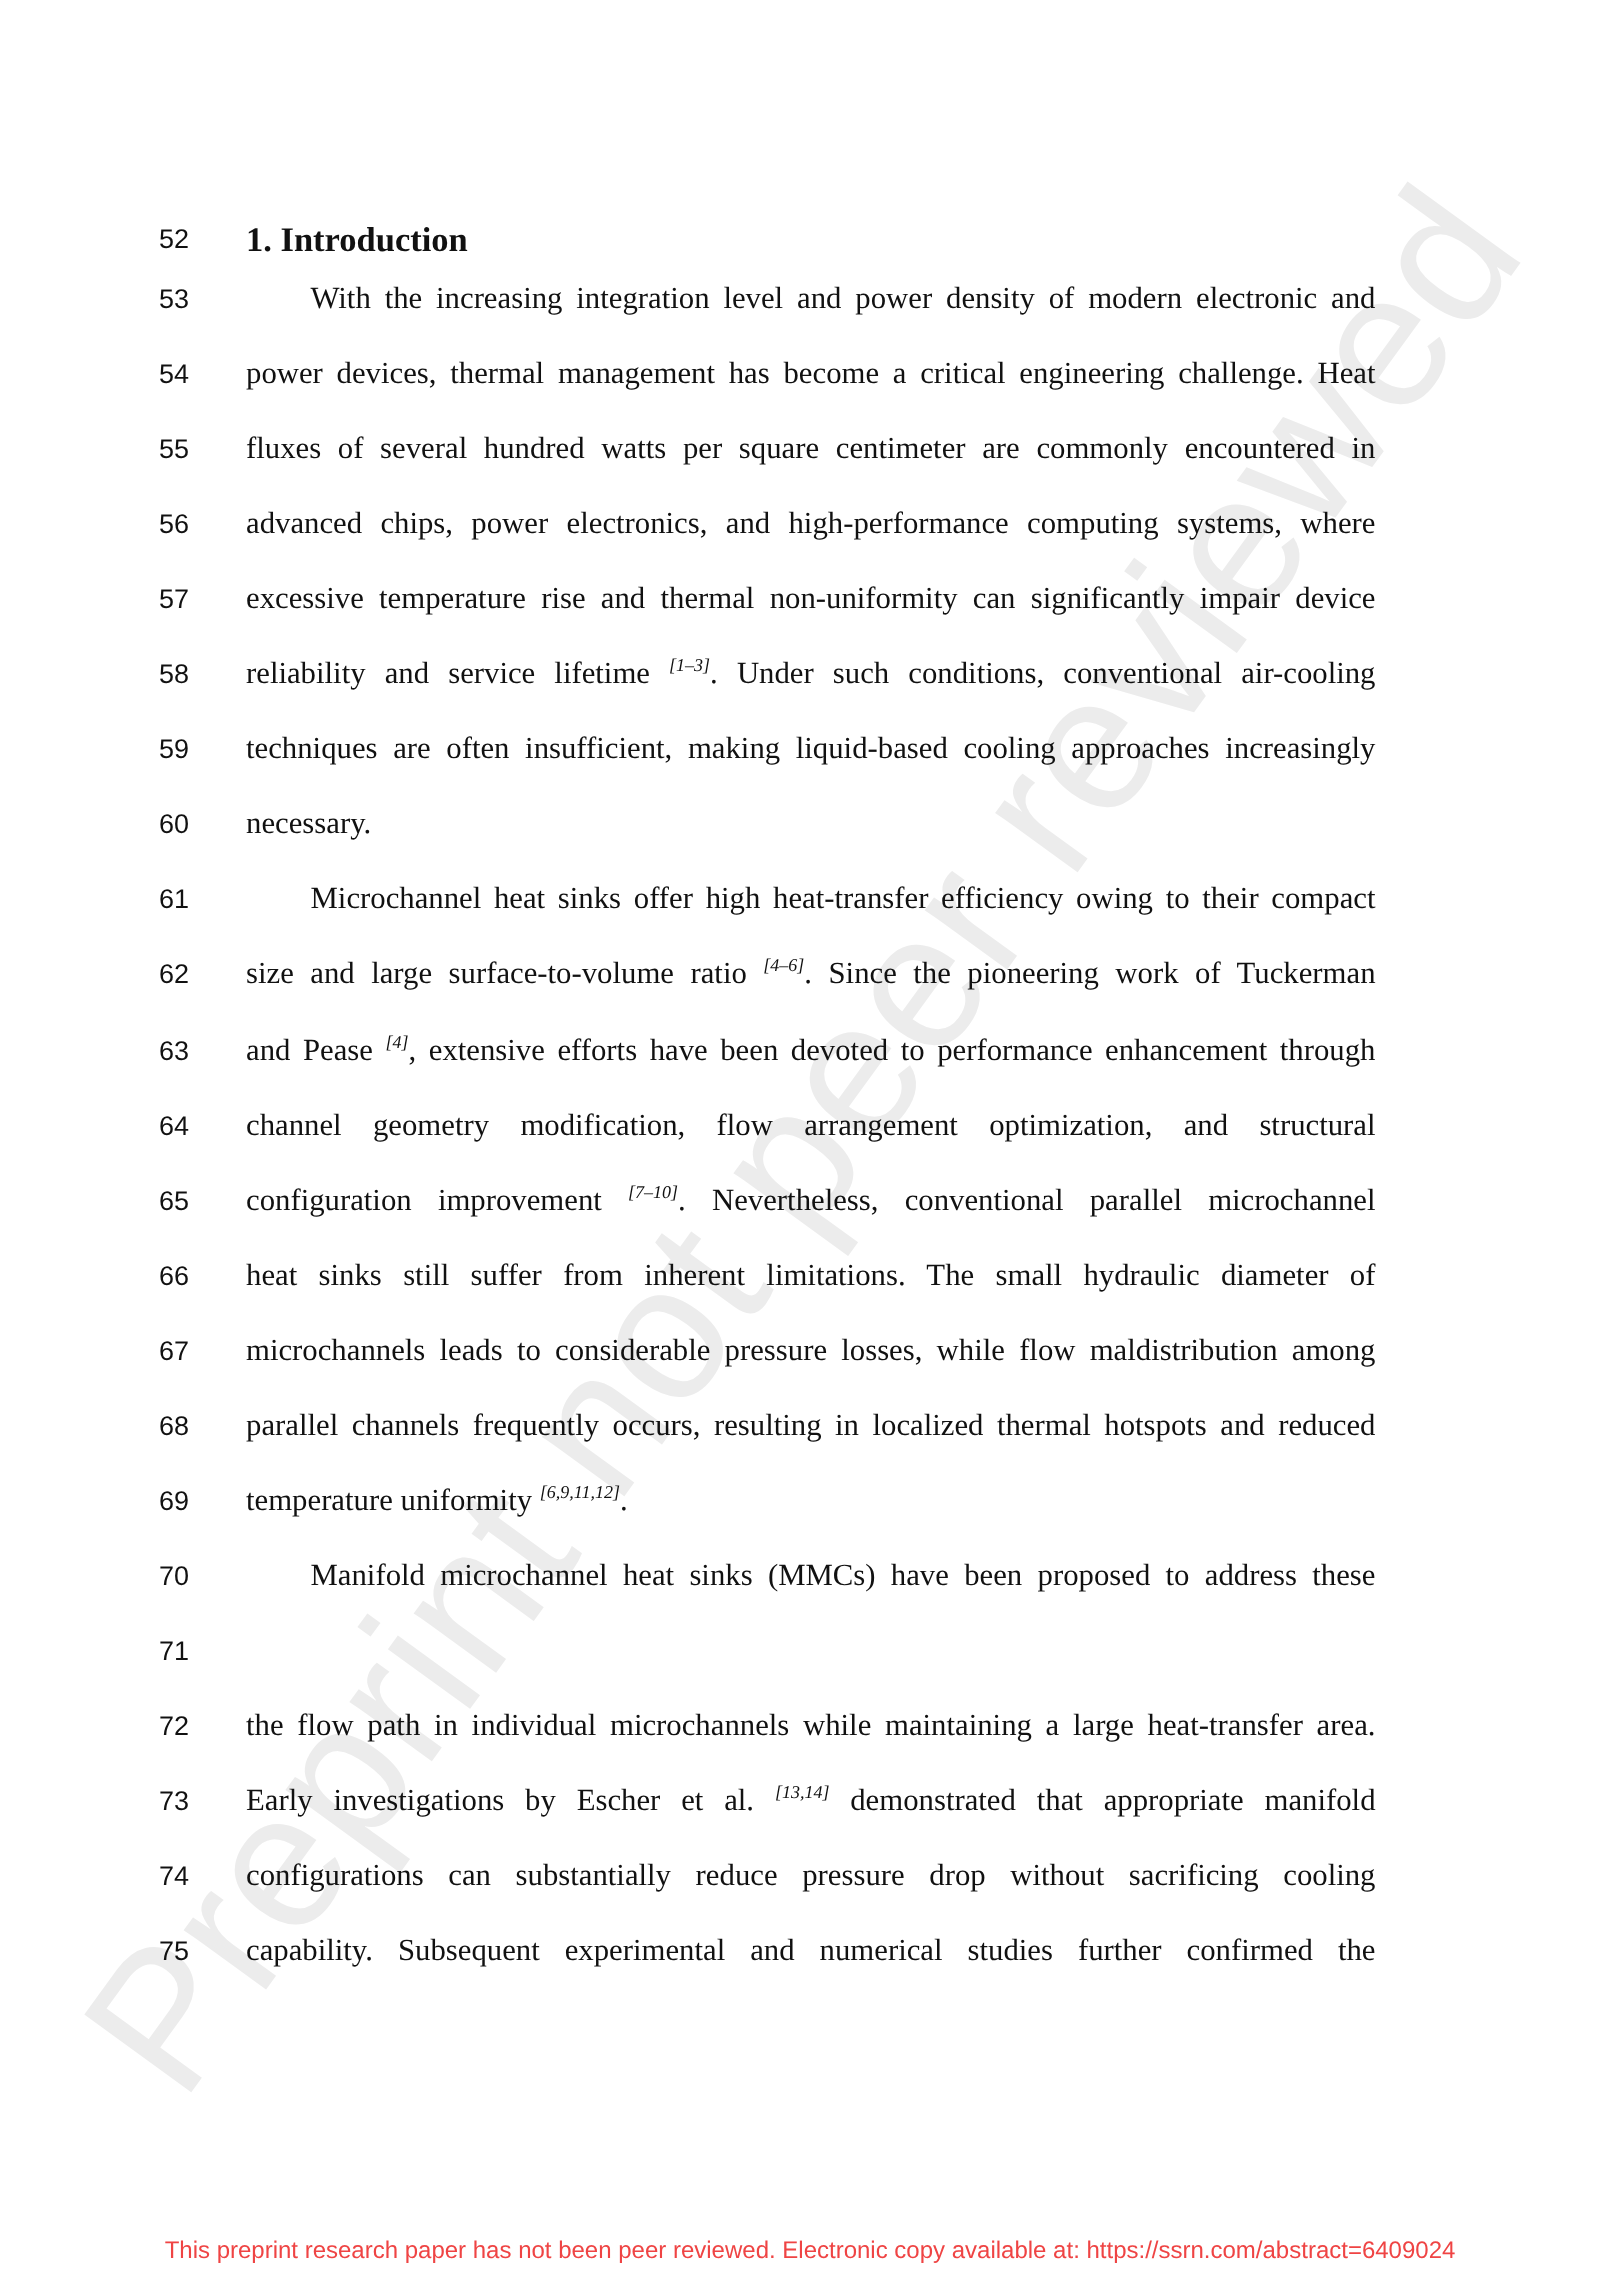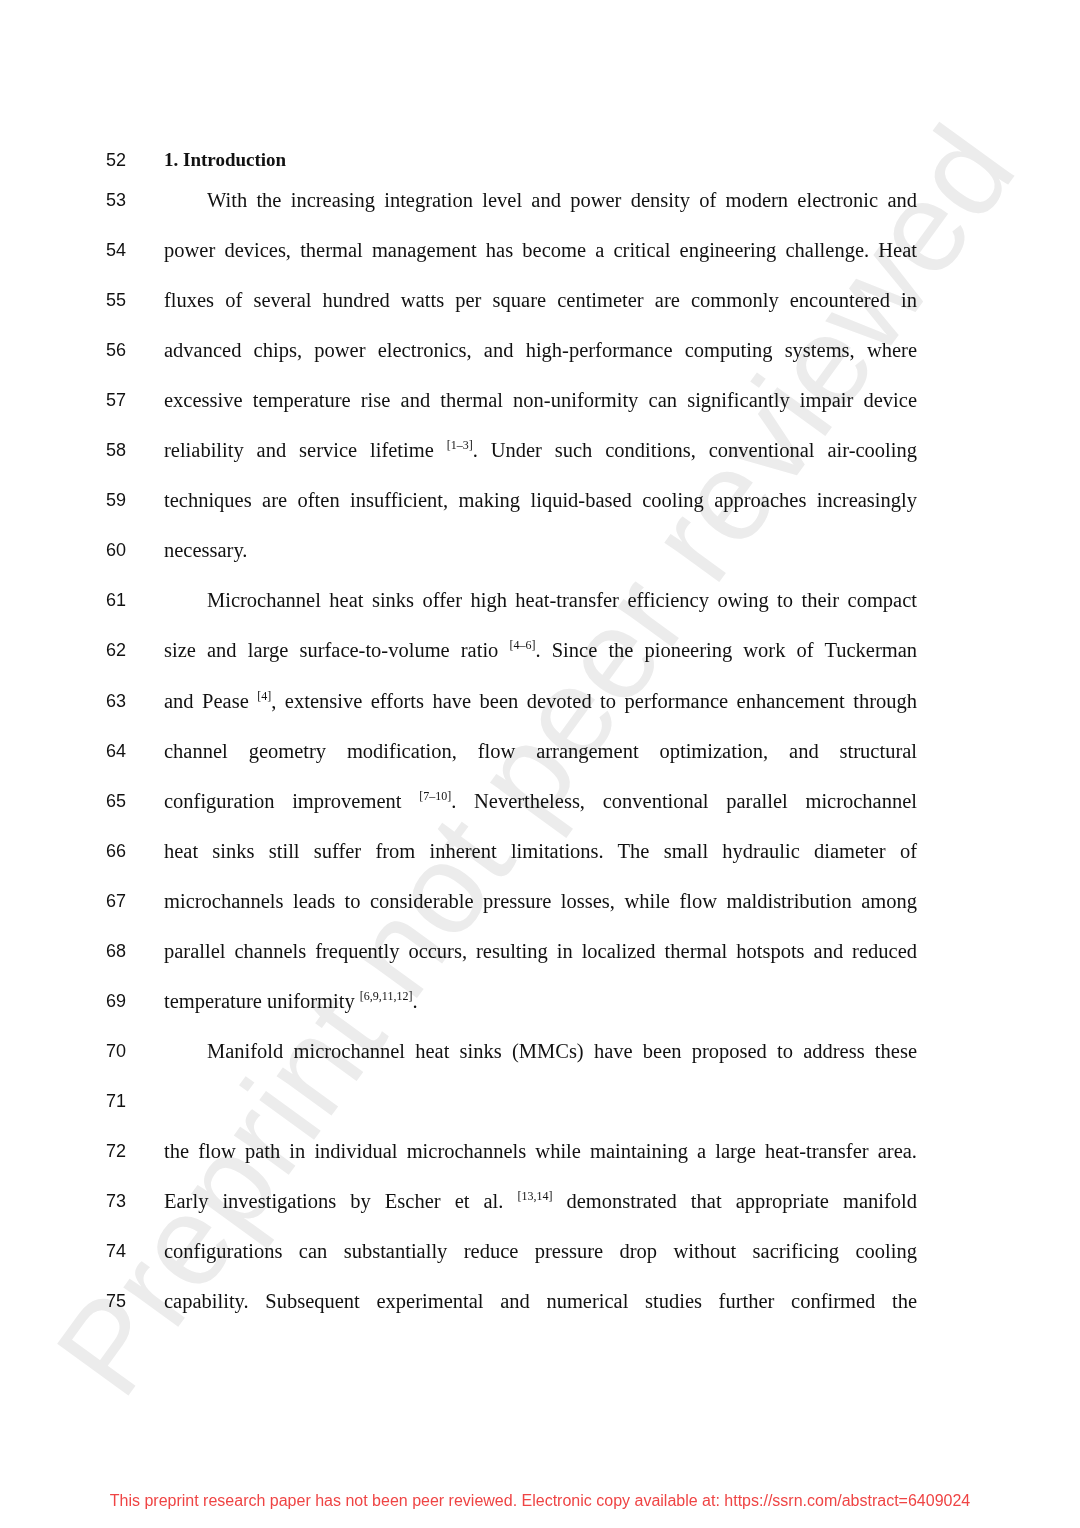--- a/index.html
+++ b/index.html
@@ -30,22 +30,22 @@
   }
   .ltext {
     position: absolute; left: 164px; width: 753px;
     font-family: "Liberation Serif", serif;
     font-size: 20.5px; color: #111;
     top: 50%; transform: translateY(-50%);
     white-space: nowrap;
   }
   .ltext.just { text-align: justify; text-align-last: justify; }
   .ltext.indent { padding-left: 43px; width: 710px; }
-  .heading { font-weight: bold; font-size: 19px; }
-  sup { font-size: 12px; vertical-align: 0; position: relative; top: -8px; }
+  .heading { font-weight: bold; font-size: 23px; }
+  sup { font-size: 12px; vertical-align: 0; position: relative; top: -8px; font-style: italic; }
   .footer {
     position: absolute; left: 0; width: 1080px; top: 1492px; text-align: center;
     font-family: "Liberation Sans", sans-serif; font-size: 16px; color: #ef4444;
     z-index: 1;
   }
 </style>
 </head>
 <body>
 
 <div class="watermark">Preprint not peer reviewed</div>

